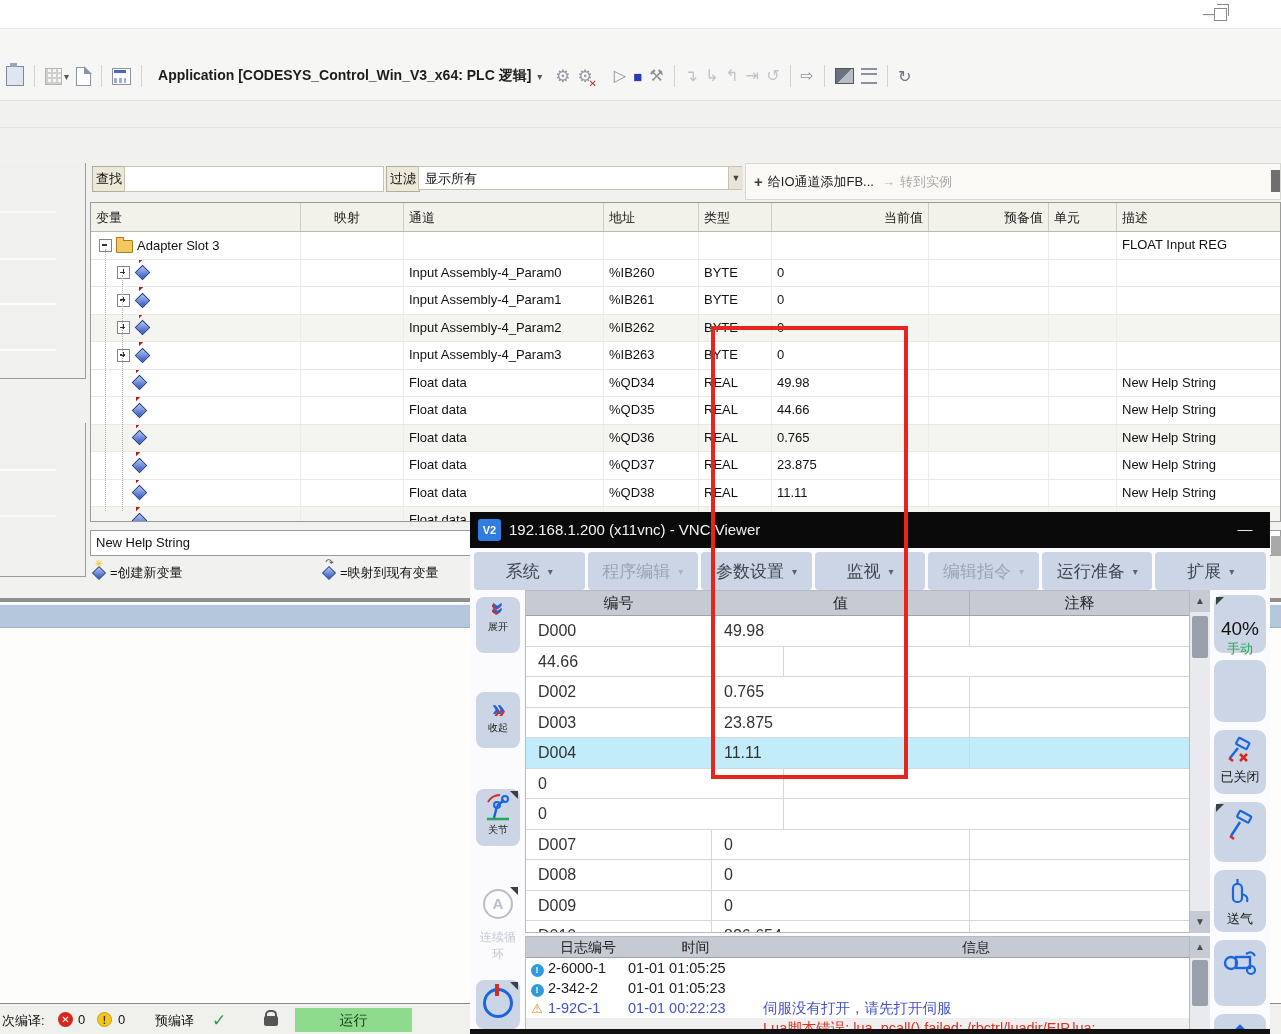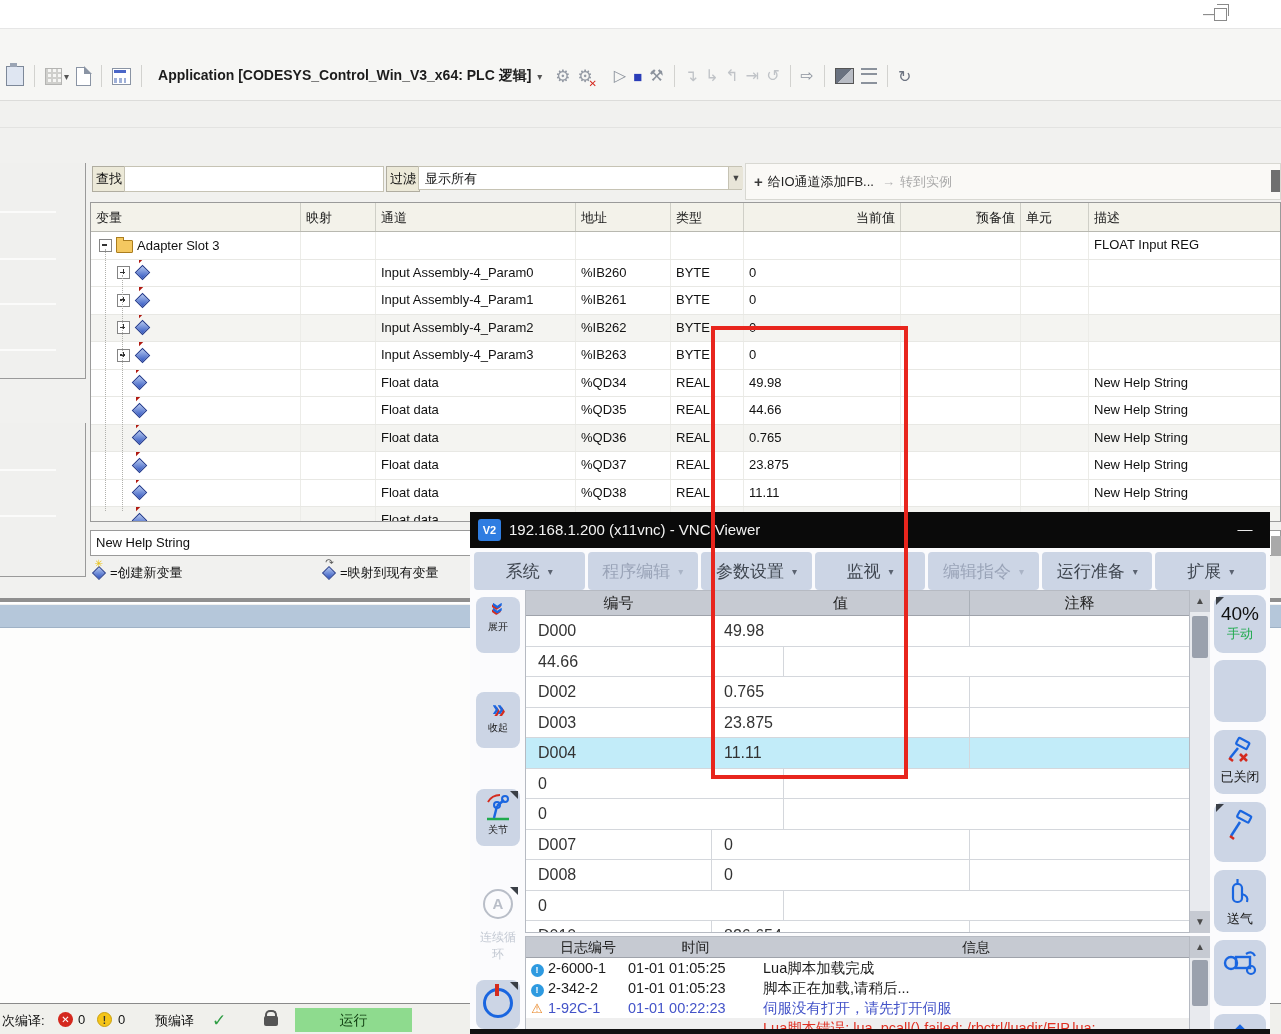--- a/index.html
+++ b/index.html
@@ -62,21 +62,21 @@
   .gotoinst .garrow{color:#b4b4b4;font-size:13px;}
   .clipico-a{position:absolute;right:0px;top:6px;width:9px;height:22px;background:#6f6f6f;}
 
   
   .ctable{position:absolute;left:90px;top:202px;width:1191px;height:320px;background:#fff;border:1px solid #9a9a9a;box-sizing:border-box;overflow:hidden;}
   .chead{display:flex;height:28px;background:#f3f2ea;border-bottom:1px solid #b8b8b0;}
   .chead .hc{font-size:13px;color:#1a1a1a;padding:6px 5px 0 5px;box-sizing:border-box;border-right:1px solid #cfcfc7;overflow:hidden;white-space:nowrap;}
   .crow{display:flex;height:26.5px;border-bottom:1px solid #e8e8e4;}
   .crow .dc{font-size:13px;color:#111;padding:5px 5px 0 5px;box-sizing:border-box;border-right:1px solid #ececе8;overflow:hidden;white-space:nowrap;}
   .crow .dc{border-right:1px solid #ececE8;}
-  .cc-tree{width:210px;}.cc-map{width:75px;}.cc-chan{width:200px;}.cc-addr{width:95px;}
+  .cc-tree{width:210px;}.cc-map{width:75px;margin-left:28px;}.cc-chan{width:200px;}.cc-addr{width:95px;}
   .cc-type{width:73px;}.cc-cur{width:157px;}.cc-prep{width:120px;}.cc-unit{width:68px;}.cc-desc{flex:1;border-right:none !important;}
   .hc.cc-cur,.hc.cc-prep{text-align:right;}
   .crow.shade{background:#f4f4f1;}
   .treecell{display:flex;align-items:center;gap:4px;padding-top:0 !important;}
   .pad-a{padding-left:8px !important;}
   .pad-b{padding-left:26px !important;}
   .pad-c{padding-left:40px !important;}
   .expbox{width:11px;height:11px;border:1px solid #848484;background:#fff;position:relative;flex:none;}
   .expbox::before{content:"";position:absolute;left:2px;top:4.5px;width:5px;height:1.5px;background:#333;}
   .expbox.plus::after{content:"";position:absolute;left:4.5px;top:2px;width:1.5px;height:5px;background:#333;}
@@ -157,21 +157,21 @@
   .lcol-ico{width:22px;text-align:center;}
   .lcol-id{width:80px;} .lcol-time{width:135px;} .lcol-msg{flex:1;}
   .lrow.info .lc{color:#1c1c1c;}
   .lrow.warn .lc{color:#4353c8;}
   .lrow.error{background:#efefef;} .lrow.error .lc{color:#e03224;}
   .ico-info{display:inline-block;width:13px;height:13px;border-radius:50%;background:#2e9ae0;color:#fff;font-size:9px;font-weight:bold;line-height:13px;text-align:center;}
   .ico-warn{color:#e8821e;font-size:13px;}
   
   .rbtn{position:absolute;left:744px;width:52px;background:#ccd5e5;border-radius:9px;text-align:center;color:#1c1c1c;}
   .rbtn .rlabel{display:block;font-size:13px;color:#1c1c1c;}
-  .speedtxt{display:block;font-size:19px;color:#111;margin-top:8px;}
+  .speedtxt{display:block;font-size:19px;color:#111;margin-top:23px;}
   .modetxt{display:block;font-size:13px;color:#1faa4e;}
   .toolsvg{margin-top:6px;}
   .bluedia{display:inline-block;width:18px;height:18px;background:#1a66e0;transform:rotate(45deg);margin-top:14px;}
   .vnc-bottom{position:absolute;left:0;top:517px;width:800px;height:5px;background:#111;}
 
   
   .redbox{position:absolute;left:711px;top:326px;width:189px;height:445px;border:4px solid #e8251d;z-index:50;}
 </style>
 </head>
 <body>
@@ -583,20 +583,21 @@
           <div class="vc vcol-id">D007</div>
           <div class="vc vcol-val">0</div>
           <div class="vc vcol-com"></div>
         </div>
       <div class="vrow">
           <div class="vc vcol-id">D008</div>
           <div class="vc vcol-val">0</div>
           <div class="vc vcol-com"></div>
         </div>
       <div class="vrow">
+          <div class="vc vcol-id">D009</div>
           <div class="vc vcol-val">0</div>
           <div class="vc vcol-com"></div>
         </div>
       <div class="vrow">
           <div class="vc vcol-id">D010</div>
           <div class="vc vcol-val">826.654</div>
           <div class="vc vcol-com"></div>
         </div>
     </div>
 
@@ -610,27 +611,25 @@
       <div class="lhead">
         <div class="lhc lcol-ico"></div>
         <div class="lhc lcol-id">日志编号</div>
         <div class="lhc lcol-time">时间</div>
         <div class="lhc lcol-msg">信息</div>
       </div>
       <div class="lrow info">
         <div class="lc lcol-ico"><span class="ico-info">!</span></div>
         <div class="lc lcol-id">2-6000-1</div>
         <div class="lc lcol-time">01-01 01:05:25</div>
-        <div class="lc lcol-msg">Lua脚本加载完成</div>
       </div>
       <div class="lrow info">
         <div class="lc lcol-ico"><span class="ico-info">!</span></div>
         <div class="lc lcol-id">2-342-2</div>
         <div class="lc lcol-time">01-01 01:05:23</div>
-        <div class="lc lcol-msg">脚本正在加载,请稍后...</div>
       </div>
       <div class="lrow warn">
         <div class="lc lcol-ico"><span class="ico-warn">⚠</span></div>
         <div class="lc lcol-id">1-92C-1</div>
         <div class="lc lcol-time">01-01 00:22:23</div>
         <div class="lc lcol-msg">伺服没有打开，请先打开伺服</div>
       </div>
       <div class="lrow error">
         <div class="lc lcol-ico"></div>
         <div class="lc lcol-id"></div>

